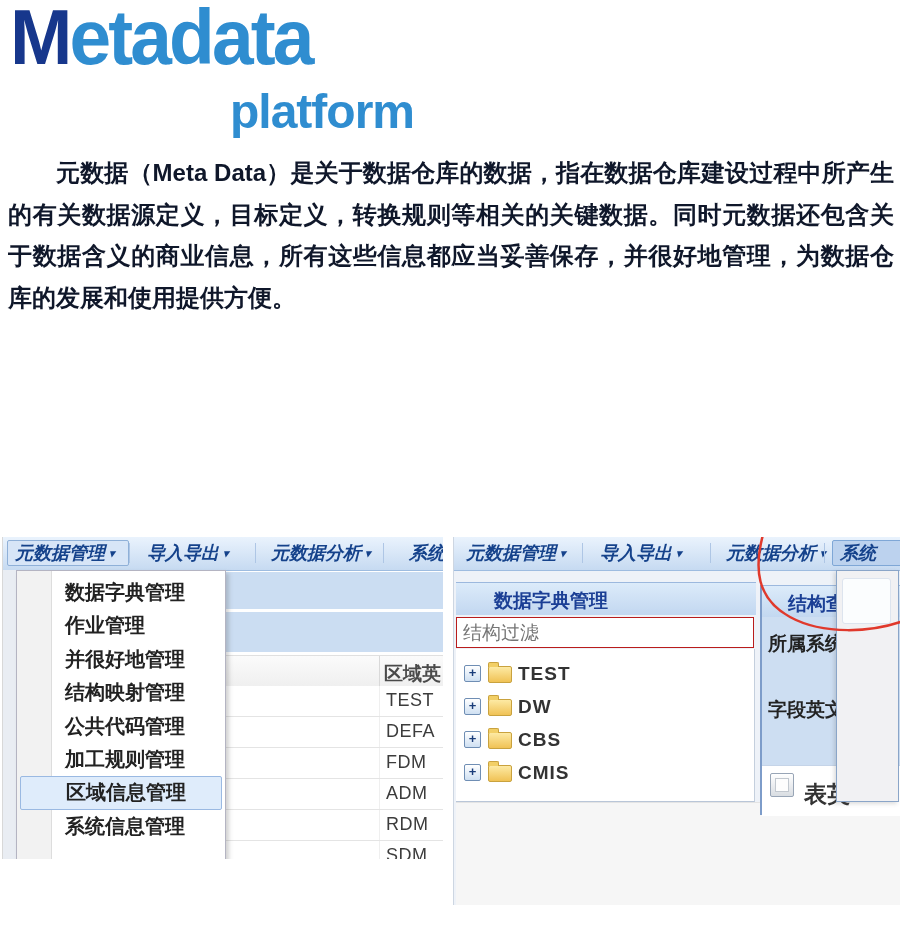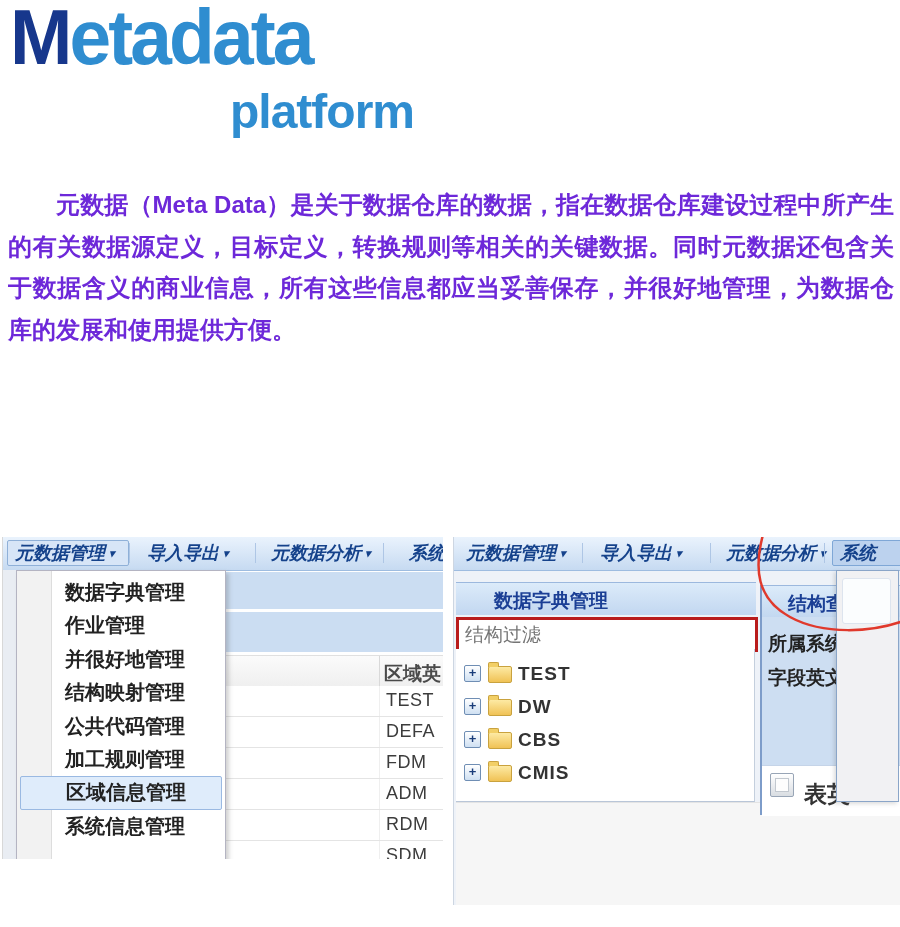--- a/index.html
+++ b/index.html
@@ -15,22 +15,22 @@
   }
   .logo-line1 .m-dark{color:#17378c;}
   .logo-line1 .m-light{color:#2f8dd0;}
   .logo-line2{
     position:absolute;left:230px;top:84px;
     font-size:48px;font-weight:900;letter-spacing:-1px;color:#2f8dd0;
     white-space:nowrap;
   }
   
   .intro{
-    position:absolute;left:8px;top:184px;width:886px;
-    font-size:24px;line-height:41.5px;color:#6d28d9;font-weight:600;
+    position:absolute;left:8px;top:152px;width:886px;
+    font-size:24px;line-height:41.5px;color:#0f172a;font-weight:600;
     text-align:justify;
   }
   .intro p{margin:0 0 9px 0;text-indent:2em;}
   
   .shot{position:absolute;overflow:hidden;background:#fff;}
   .menubar{
     position:absolute;left:0;top:0;right:0;height:33px;
     background:linear-gradient(#eaf3fd,#c6daf1);
     border-bottom:1px solid #9ebce0;
     font-style:italic;
@@ -80,21 +80,21 @@
   #rightShot{left:453px;top:537px;width:447px;height:368px;background:#eef2f8;border-left:1px solid #cdd6e2;}
   .titleband{
     position:absolute;height:32px;background:linear-gradient(#dcebfa,#c2d7f0);
     border-top:1px solid #9cb8de;
   }
   .titleband span{font-size:19px;font-weight:bold;color:#1b3f95;white-space:nowrap;}
   #dictTitle{left:2px;top:45px;width:300px;}
   #dictTitle span{position:absolute;left:38px;top:5px;}
   .filterbox{
     position:absolute;left:2px;top:80px;width:290px;height:29px;
-    border:3px solid #b91c1c;background:#fff;font-size:19px;color:#999;
+    border:1px solid #b91c1c;background:#fff;font-size:19px;color:#999;
     padding:0 0 0 6px;font-family:"Liberation Sans",sans-serif;
   }
   .treepanel{
     position:absolute;left:2px;top:112px;width:298px;height:152px;
     background:#fff;border-bottom:1px solid #b9c6d8;border-right:1px solid #c4cfdd;
   }
   .treepanel ul{list-style:none;margin:0;padding:8px 0 0 8px;}
   .treepanel li{height:33px;display:flex;align-items:center;}
   .expbox{
     width:15px;height:15px;border:1px solid #6f8eb4;border-radius:2px;
@@ -115,21 +115,21 @@
     border-radius:2px 2px 0 0;
   }
   .tlabel{font-size:19px;font-weight:600;color:#333;letter-spacing:1px;}
   .belowgray{position:absolute;left:2px;right:0;top:265px;bottom:0;background:#f6f6f6;border-top:1px solid #e4e4e4;}
   #queryWrap{position:absolute;left:306px;top:48px;width:141px;height:230px;border-left:2px solid #7d9cc9;}
   #queryTitle{left:0;top:0;width:141px;position:absolute;}
   #queryTitle span{position:absolute;left:26px;top:5px;}
   .querybody{position:absolute;left:0;top:32px;width:141px;height:148px;background:#cddef2;}
   .qlabel{position:absolute;left:6px;font-size:19px;font-weight:600;color:#222;white-space:nowrap;}
   .qlabel.f1{top:14px;}
-  .qlabel.f2{top:48px;}
+  .qlabel.f2{top:80px;}
   .checkrow{position:absolute;left:0;top:180px;width:141px;height:50px;background:#fff;border-top:1px solid #c5d4e8;}
   .checkbox{
     position:absolute;left:8px;top:7px;width:22px;height:22px;
     border:1px solid #98a5b6;border-radius:2px;
     background:linear-gradient(#ffffff,#d9dde2);
   }
   .checkbox:after{
     content:"";position:absolute;left:4px;top:4px;right:4px;bottom:4px;
     background:#fdfdfd;border:1px solid #c2c8cf;
   }

